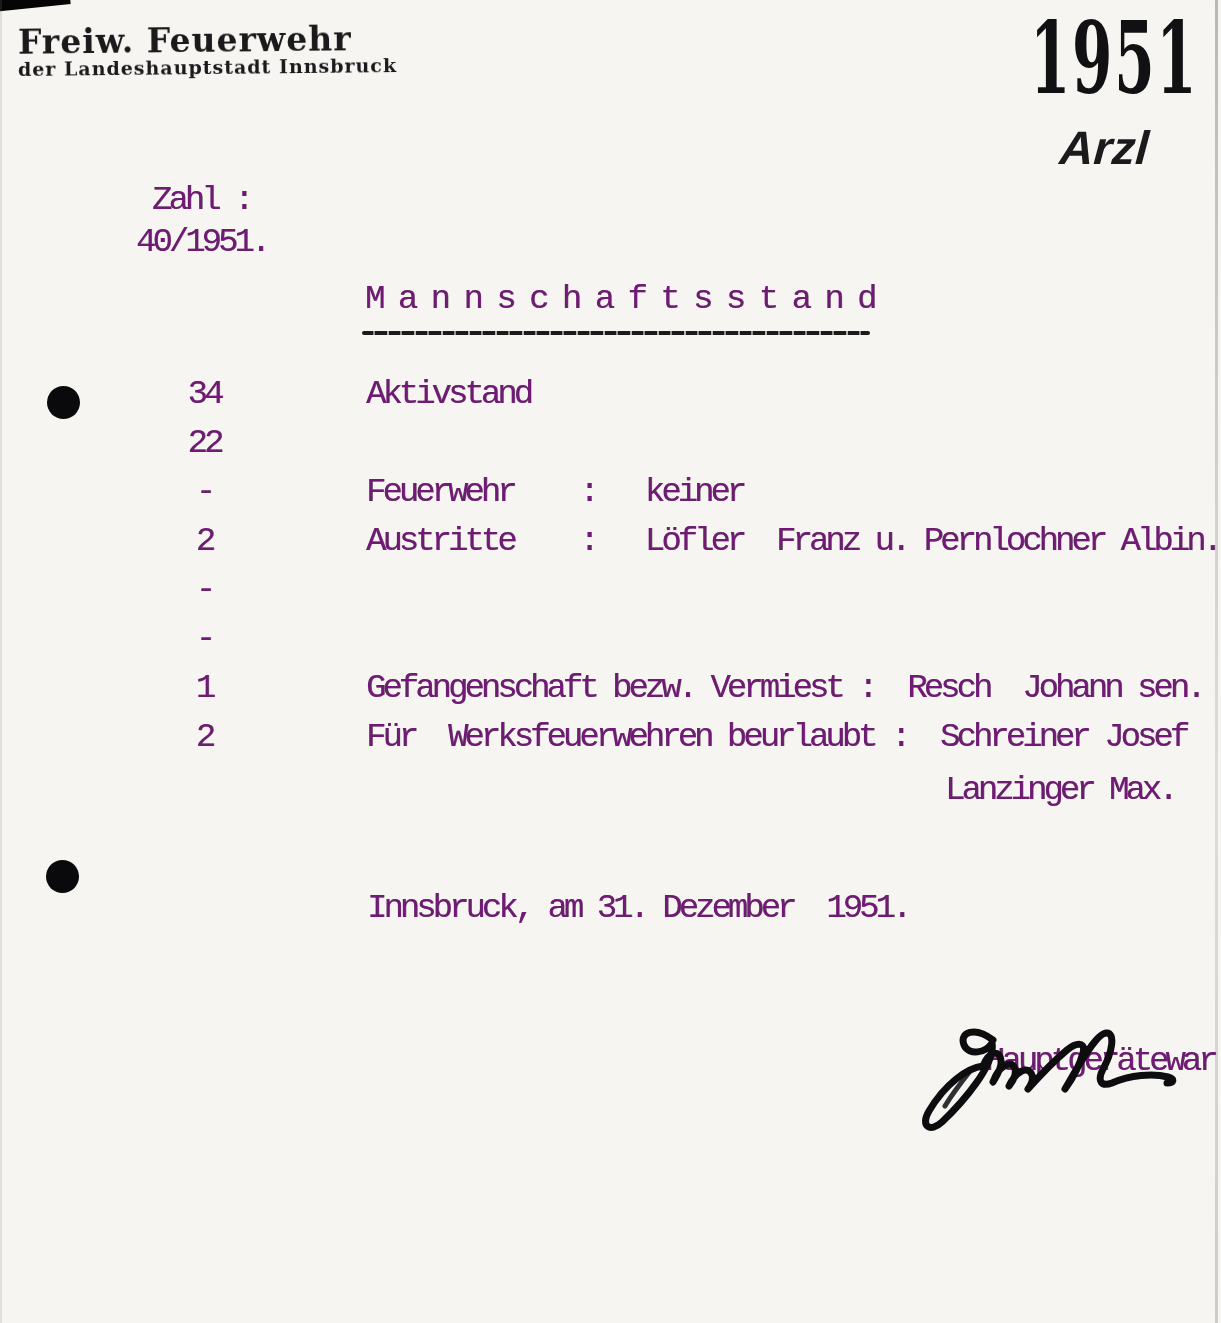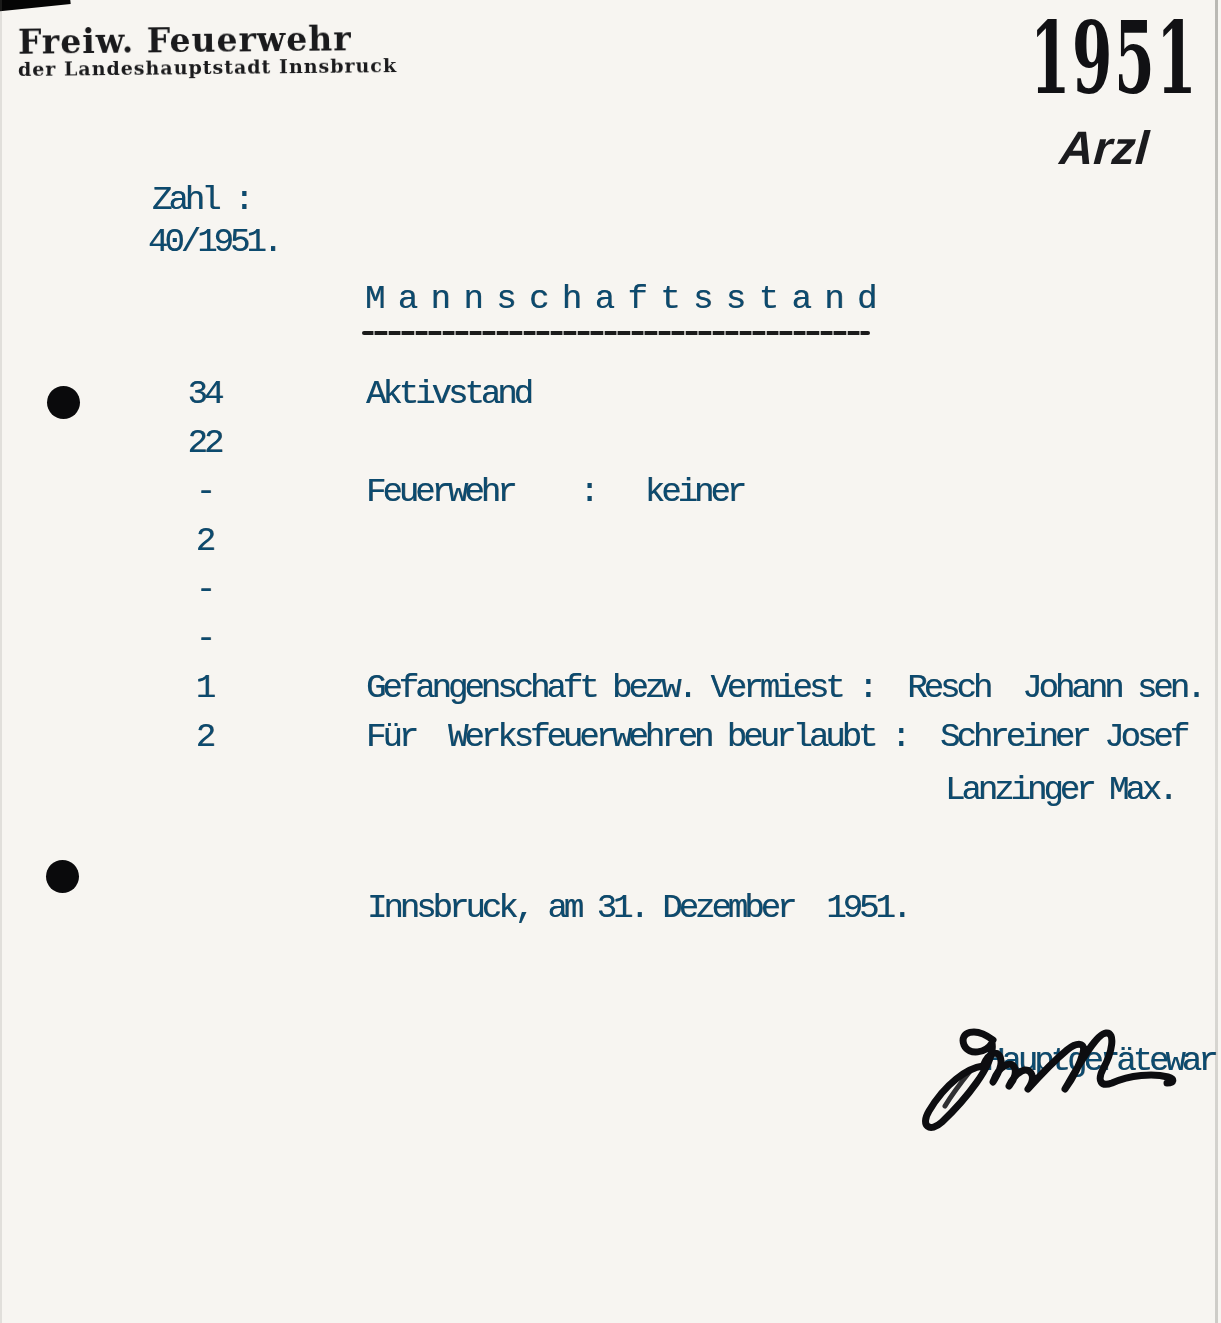--- a/index.html
+++ b/index.html
@@ -10,21 +10,21 @@
     overflow:hidden;
     font-family:"Liberation Mono", monospace;
   }
   .abs{position:absolute;}
   
   .tw{
     font-family:"Liberation Mono", monospace;
     font-size:34px;
     letter-spacing:-4px;
     line-height:1;
-    color:#0c4a6e;
+    color:#701a75;
     white-space:pre;
     text-shadow:0.4px 0.4px 0.5px rgba(25,25,28,0.55);
   }
   
   .row{position:absolute;left:0;width:100%;height:40px;}
   .row .num{position:absolute;left:140px;width:128px;text-align:center;}
   .row .label{position:absolute;left:366px;}
   
   .stamp{
     font-family:"DejaVu Serif", serif;
@@ -100,38 +100,39 @@
 <div class="abs hole" style="left:47px;top:386px;"></div>
 <div class="abs hole" style="left:46px;top:860px;"></div>
 
 <div class="abs stamp stamp-l1">Freiw. Feuerwehr</div>
 <div class="abs stamp stamp-l2">der Landeshauptstadt Innsbruck</div>
 
 <div class="abs year">1951</div>
 <div class="abs arzl">Arzl</div>
 
 <div class="abs tw" style="left:152px;top:183px;">Zahl :</div>
-<div class="abs tw" style="left:148px;top:225px;">40/1951.</div>
+<div class="abs tw" style="left:136px;top:225px;">40/1951.</div>
 
 <div class="abs tw" style="left:365px;top:282px;">M a n n s c h a f t s s t a n d</div>
 <div class="abs heading-underline"></div>
 
 <div class="row" style="top:377px;">
   <span class="tw num">34</span>
   <span class="tw label">Aktivstand</span>
 </div>
 <div class="row" style="top:426px;">
   <span class="tw num">22</span>
 </div>
 <div class="row" style="top:475px;">
   <span class="tw num">-</span>
   <span class="tw label">Feuerwehr    :   keiner</span>
 </div>
 <div class="row" style="top:524px;">
   <span class="tw num">2</span>
+  <span class="tw label">Austritte    :   Löfler  Franz u. Pernlochner Albin.</span>
 </div>
 <div class="row" style="top:573px;">
   <span class="tw num">-</span>
 </div>
 <div class="row" style="top:622px;">
   <span class="tw num">-</span>
 </div>
 <div class="row" style="top:671px;">
   <span class="tw num">1</span>
   <span class="tw label">Gefangenschaft bezw. Vermiest :  Resch  Johann sen.</span>

